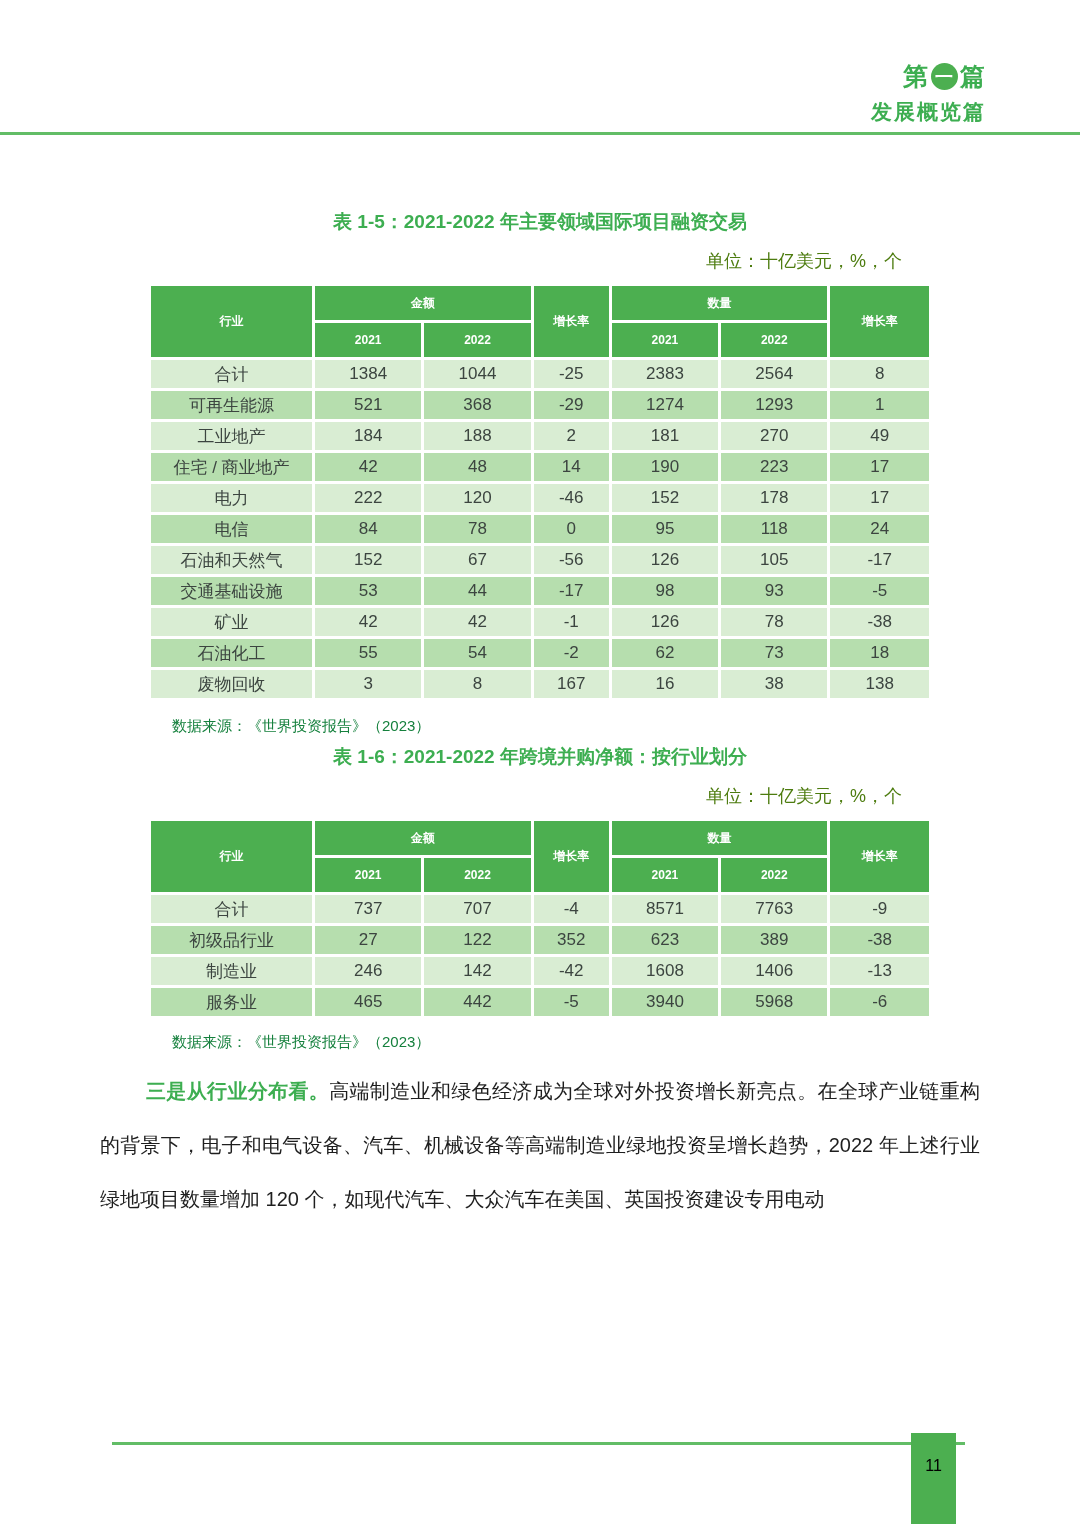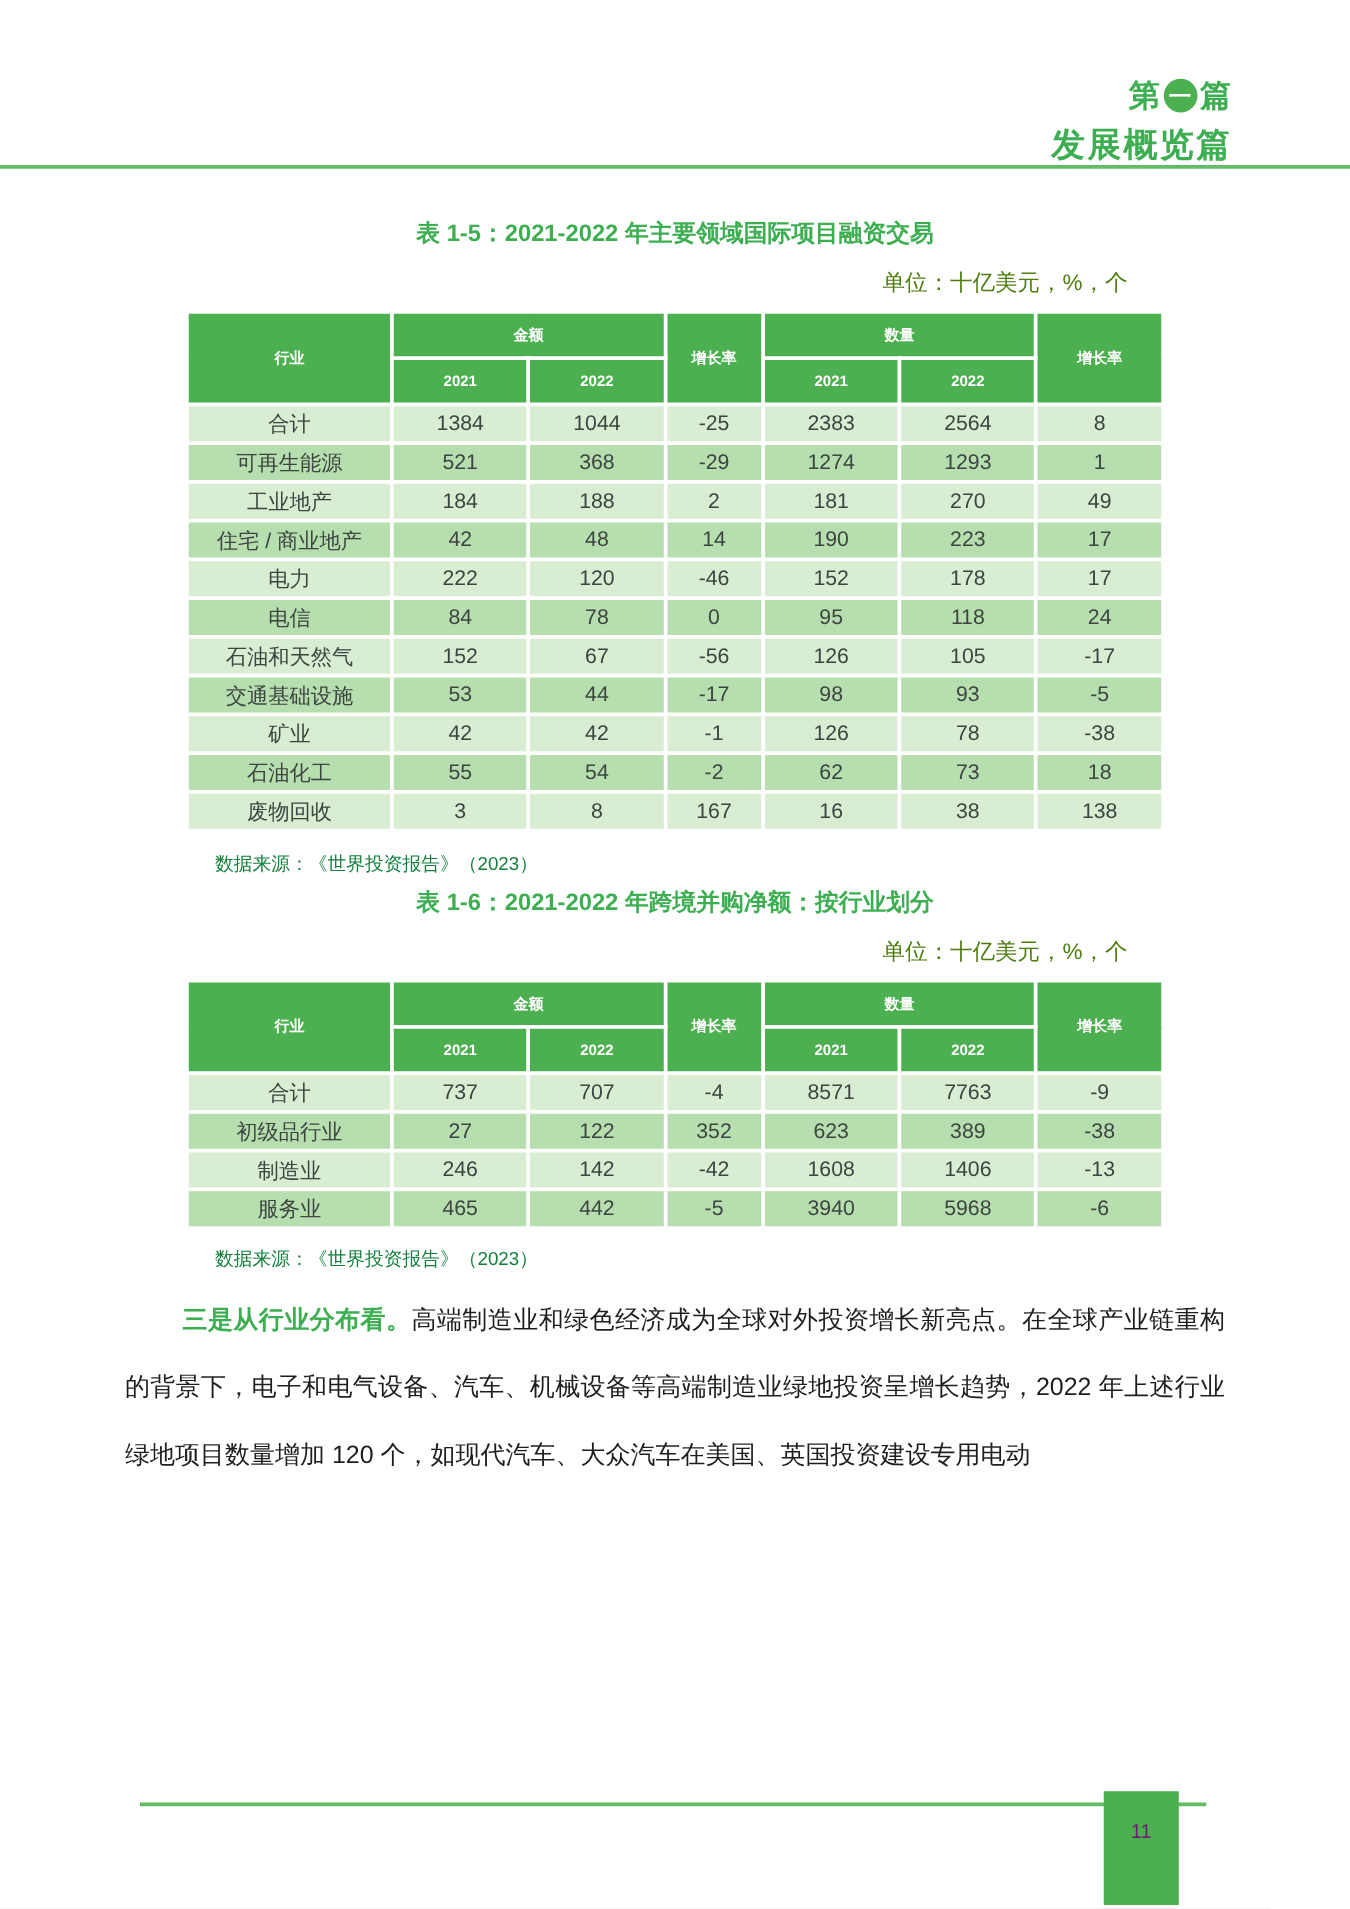--- a/index.html
+++ b/index.html
@@ -12,49 +12,49 @@
     font-family: "Liberation Sans", "DejaVu Sans", sans-serif;
     overflow: hidden;
   }
   
   .hdr-block { position: absolute; top: 60px; right: 94px; text-align: right; color: var(--title-green,#3dae51); }
   .hdr-line1 { display: flex; justify-content: flex-end; align-items: center; gap: 2px;
                font-size: 25px; font-weight: bold; letter-spacing: 1px; }
   .part-circle { display: inline-flex; width: 27px; height: 27px; border-radius: 50%;
                  background: var(--brand-green,#4caf50); color: #fff; align-items: center;
                  justify-content: center; font-size: 18px; font-weight: bold; }
-  .hdr-line2 { margin-top: 5px; font-size: 27px; font-weight: bold; letter-spacing: 2px; }
+  .hdr-line2 { margin-top: 5px; font-size: 21px; font-weight: bold; letter-spacing: 2px; }
   .hdr-rule { position: absolute; top: 132px; left: 0; width: 100%; height: 3px;
               background: var(--rule-green,#62bd66); }
   
   .main { position: absolute; top: 134px; left: 100px; width: 880px; }
   .tbl-title { text-align: center; color: var(--title-green,#3dae51);
                font-size: 19px; font-weight: bold; }
-  .sect-1 .tbl-title { margin-top: 40px; text-align: center; }
+  .sect-1 .tbl-title { margin-top: 75px; text-align: center; }
   .sect-2 .tbl-title { margin-top: 8px; }
   .unit-note { text-align: right; margin: 14px 78px 10px 0; font-size: 18px;
                font-weight: 400; color: #4d7c0f; }
   .data-table { width: 784px; margin: 0 48px; border-collapse: collapse; table-layout: fixed; }
   .data-table th, .data-table td { border: 3px solid #ffffff; text-align: center; vertical-align: middle; }
   .data-table thead th { background: var(--brand-green,#4caf50); color: #ffffff;
                          font-size: 12px; font-weight: bold; height: 37px; }
   .data-table tbody td { font-size: 17px; color: var(--text-dark,#3c4540); height: 31px; font-weight: 500; }
   .data-table tbody tr:nth-child(odd) td  { background: var(--row-light,#d9edd3); }
   .data-table tbody tr:nth-child(even) td { background: var(--row-dark,#b6deae); }
   .source-note { margin: 16px 0 0 72px; font-size: 15px; color: #15803d; }
   .sect-2 .source-note { margin-top: 14px; }
   .body-para { margin-top: 16px; font-size: 20px; color: #1e1e1e; line-height: 54px;
                text-align: justify; text-indent: 46px; }
   .para-2 { margin-top: 12px; }
   .para-lead { color: var(--title-green,#3dae51); font-weight: bold; }
   
   .ftr-rule { position: absolute; top: 1442px; left: 112px; width: 853px; height: 3px;
               background: var(--rule-green,#62bd66); }
-  .page-tab { position: absolute; left: 883px; top: 1433px; width: 60px; height: 91px;
-              background: var(--brand-green,#4caf50); color: #701a75; font-size: 16px;
+  .page-tab { position: absolute; left: 911px; top: 1433px; width: 45px; height: 91px;
+              background: var(--brand-green,#4caf50); color: #000000; font-size: 16px;
               display: flex; justify-content: center; align-items: flex-start; padding-top: 24px; }
 </style>
 </head>
 <body>
 
 <div class="page">
 
   <div class="hdr-block">
     <div class="hdr-line1">
       <span>第</span>

